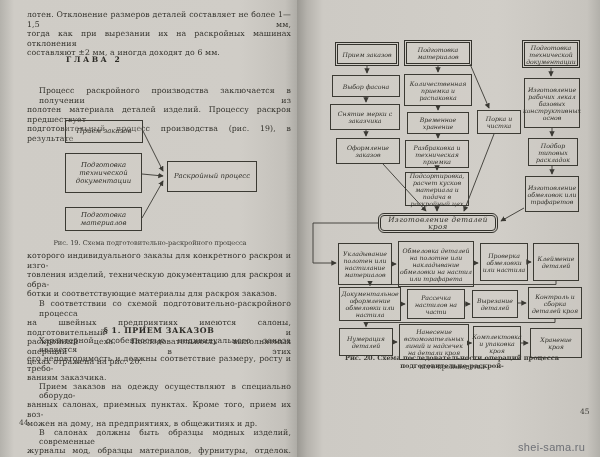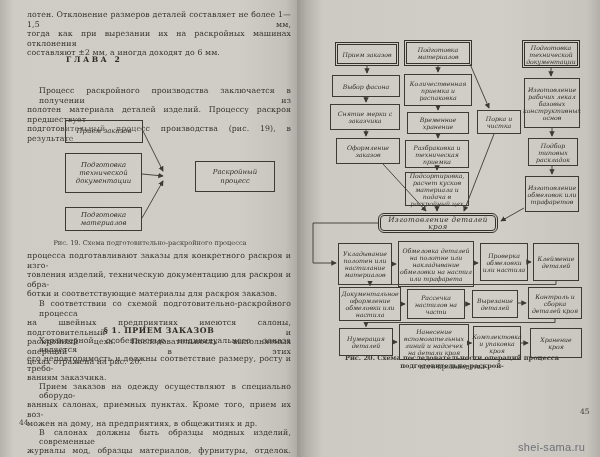--- a/index.html
+++ b/index.html
@@ -51,28 +51,28 @@
 
     <div class="b f19" style="left:65px;top:120px;width:78px;height:23px;">
         <span>Прием заказов</span>
       </div>
     <div class="b f19" style="left:65px;top:153px;width:77px;height:40px;">
         <span>Подготовка технической документации</span>
       </div>
     <div class="b f19" style="left:65px;top:207px;width:77px;height:24px;">
         <span>Подготовка материалов</span>
       </div>
-    <div class="b f19" style="left:167px;top:161px;width:80px;height:31px;margin-left:28px;">
+    <div class="b f19" style="left:167px;top:161px;width:90px;height:31px;">
         <span>Раскройный процесс</span>
       </div>
 
     <div class="caption" style="left:30px;top:239px;width:240px;">Рис. 19. Схема подготовительно-раскройного процесса</div>
 
     <div class="tcol" style="left:27px;top:251px;width:264px;">
-      <div class="tl">процесса подготавливают заказы для конкретного раскроя и изго-</div>
+      <div class="tl">которого индивидуального заказы для конкретного раскроя и изго-</div>
       <div class="tl">товления изделий, техническую документацию для раскроя и обра-</div>
       <div class="tl end">ботки и соответствующие материалы для раскроя заказов.</div>
       <div class="tl ind">В соответствии со схемой подготовительно-раскройного процесса</div>
       <div class="tl">на швейных предприятиях имеются салоны, подготовительный и</div>
       <div class="tl">раскройный цеха. Последовательность выполняемых операций в этих</div>
       <div class="tl end">цехах отражена на рис. 20.</div>
     </div>
 
     <div class="h-sec" style="left:27px;top:326px;width:264px;">§ 1. ПРИЕМ ЗАКАЗОВ</div>
 

